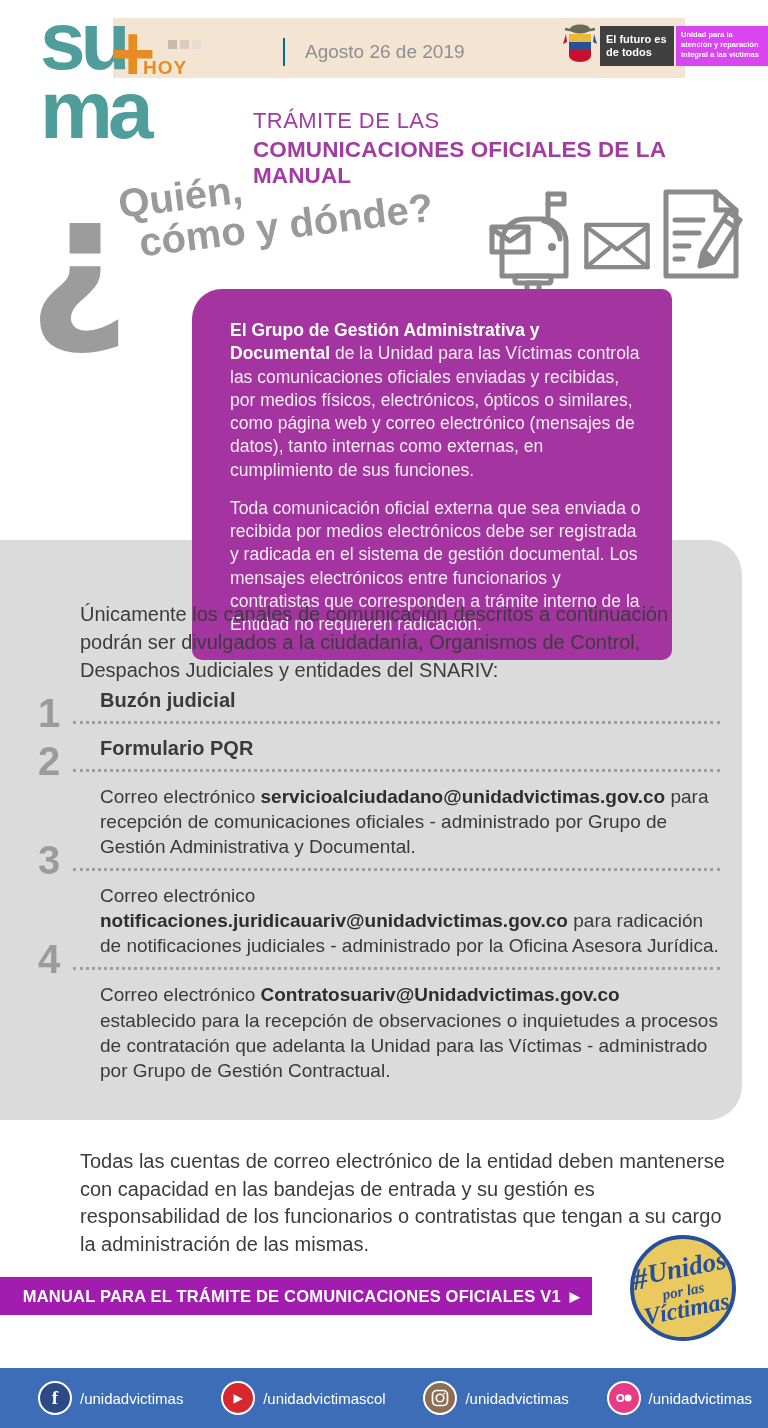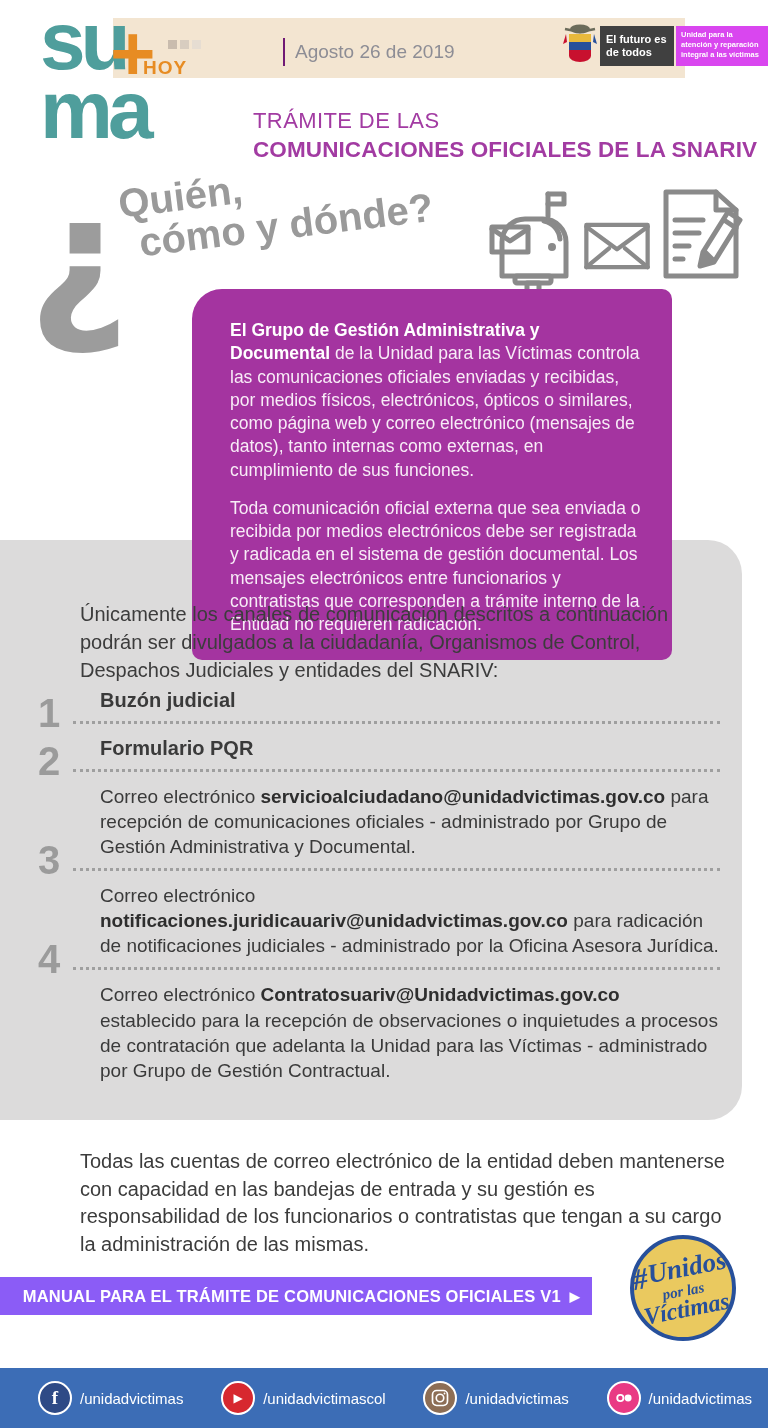--- a/index.html
+++ b/index.html
@@ -8,21 +8,21 @@
 
   
   .beige-bar { position:absolute; left:113px; top:18px; width:572px; height:60px; background:#f3e5d1; }
   .logo-su { position:absolute; left:40px; top:0px; font-size:82px; font-weight:bold; color:#4f9e9c; letter-spacing:-5px; line-height:1; z-index:3; }
   .logo-ma { position:absolute; left:40px; top:60px; font-size:82px; font-weight:bold; color:#4f9e9c; letter-spacing:-5px; line-height:1; z-index:3;margin-top:9px; }
   .logo-plus { position:absolute; left:110px; top:14px; font-size:78px; font-weight:bold; color:#e78c23; line-height:1; z-index:4; }
   .logo-hoy { position:absolute; left:143px; top:57px; font-size:19px; font-weight:bold; color:#e78c23; letter-spacing:1px; z-index:4; }
   .logo-squares { position:absolute; left:168px; top:40px; z-index:4; display:flex; gap:3px; }
   .logo-squares span { width:9px; height:9px; display:inline-block; }
   .sq1 { background:#c9bcae; } .sq2 { background:#d8cdc0; } .sq3 { background:#e6ddd2; }
-  .date-wrap { position:absolute; left:283px; top:38px; border-left:2px solid #701a75; padding-left:10px; height:28px; line-height:28px; font-size:19px; color:#8d8d95; z-index:3; }
+  .date-wrap { position:absolute; left:283px; top:38px; border-left:2px solid #0369a1; padding-left:20px; height:28px; line-height:28px; font-size:19px; color:#8d8d95; z-index:3; }
   .coat { position:absolute; left:562px; top:22px; width:36px; height:46px; z-index:3; }
   .gov-slogan { position:absolute; left:600px; top:26px; width:74px; height:40px; background:#404040; color:#fff; font-weight:bold; font-size:11px; line-height:1.2; padding:7px 6px; z-index:3; }
   .gov-entity { position:absolute; left:676px; top:26px; width:92px; height:40px; background:#d946ef; color:#fff; font-weight:bold; font-size:7.5px; line-height:1.35; padding:4px 5px; z-index:3; }
 
   .title1 { position:absolute; left:253px; top:108px; font-size:22px; color:#a23ba2; letter-spacing:0.4px; }
   .title2 { position:absolute; left:253px; top:137px; font-size:22.5px; font-weight:bold; color:#a23ba2; letter-spacing:0.1px; }
 
   
   .qmark { position:absolute; left:28px; top:150px; font-size:175px; font-weight:bold; color:#9c9c9c; line-height:1.25; font-family:"DejaVu Sans", sans-serif; }
   .qtext { position:absolute; left:116px; top:184px; transform:rotate(-7deg); transform-origin:left top; color:#9a9a9a; font-size:40px; font-weight:bold; line-height:1.02; white-space:nowrap; }
@@ -46,21 +46,21 @@
   .num { position:absolute; left:0; bottom:-9px; font-size:40px; font-weight:bold; color:#9b9b9b; line-height:1; }
   .dotline { position:absolute; left:35px; right:0; bottom:0; border-bottom:3px dotted #9f9f9f; }
   .item-title { font-size:20px; font-weight:bold; color:#3a3a3a; line-height:1.2; }
   .item-body { font-size:19px; color:#3a3a3a; line-height:1.32; }
   .item-body b { color:#2e2e2e; }
 
   
   .note { position:absolute; left:80px; top:1148px; width:648px; font-size:20px; color:#3c3c3c; line-height:1.38; }
 
   
-  .banner { position:absolute; left:0; top:1277px; width:592px; height:38px; background:#8b5cf6; color:#fff; display:flex; align-items:center; justify-content:flex-end; padding-right:12px; font-size:16.5px; font-weight:bold; letter-spacing:0.2px; cursor:pointer; }
+  .banner { position:absolute; left:0; top:1277px; width:592px; height:38px; background:#a21caf; color:#fff; display:flex; align-items:center; justify-content:flex-end; padding-right:12px; font-size:16.5px; font-weight:bold; letter-spacing:0.2px; cursor:pointer; }
   .banner .arrow { margin-left:9px; font-size:13px; }
   .badge { position:absolute; left:624px; top:1233px; width:122px; height:112px; z-index:2; }
   .badge-circle { position:absolute; left:6px; top:2px; width:106px; height:106px; border-radius:50%; background:#eac95f; border:4px solid #27509b; display:flex; align-items:center; justify-content:center; }
   .badge-text { transform:rotate(-11deg); text-align:center; color:#27509b; font-family:"Liberation Serif", serif; font-style:italic; font-weight:bold; line-height:0.92; }
   .badge-text .bh { font-size:30px; vertical-align:-4px; margin-right:1px; }
   .badge-text .b1 { font-size:27px; }
   .badge-text .b2 { font-size:15px; display:block; }
   .badge-text .b3 { font-size:24px; display:block; }
 
   
@@ -96,21 +96,21 @@
     <rect x="7" y="12" width="22" height="8" fill="#e8b93c"></rect>
     <rect x="7" y="20" width="22" height="8" fill="#27509b"></rect>
     <path d="M7 28 h22 v6 a11 6 0 0 1 -22 0 z" fill="#c8102e"></path>
     <path d="M4 12 l-3 10 4 -2 z" fill="#c8102e"></path>
     <path d="M32 12 l3 10 -4 -2 z" fill="#27509b"></path>
   </svg>
   <div class="gov-slogan">El futuro es de todos</div>
   <div class="gov-entity">Unidad para la atención y reparación integral a las víctimas</div>
 
   <div class="title1">TRÁMITE DE LAS</div>
-  <div class="title2">COMUNICACIONES OFICIALES DE LA SNARIV</div>
+  <div class="title2">COMUNICACIONES OFICIALES DE LA MANUAL</div>
 
   <div class="qmark">¿</div>
   <div class="qtext">
     <span class="l1">Quién,</span>
     <span class="l2">cómo y dónde?</span>
   </div>
 
   <svg class="hicon icon-mailbox" viewBox="0 0 88 108" fill="none" stroke="#8a8a8a" stroke-width="5" stroke-linecap="round" stroke-linejoin="round">
     <path d="M60 30 V8"></path>
     <path d="M60 8 h16 v10 h-16"></path>

